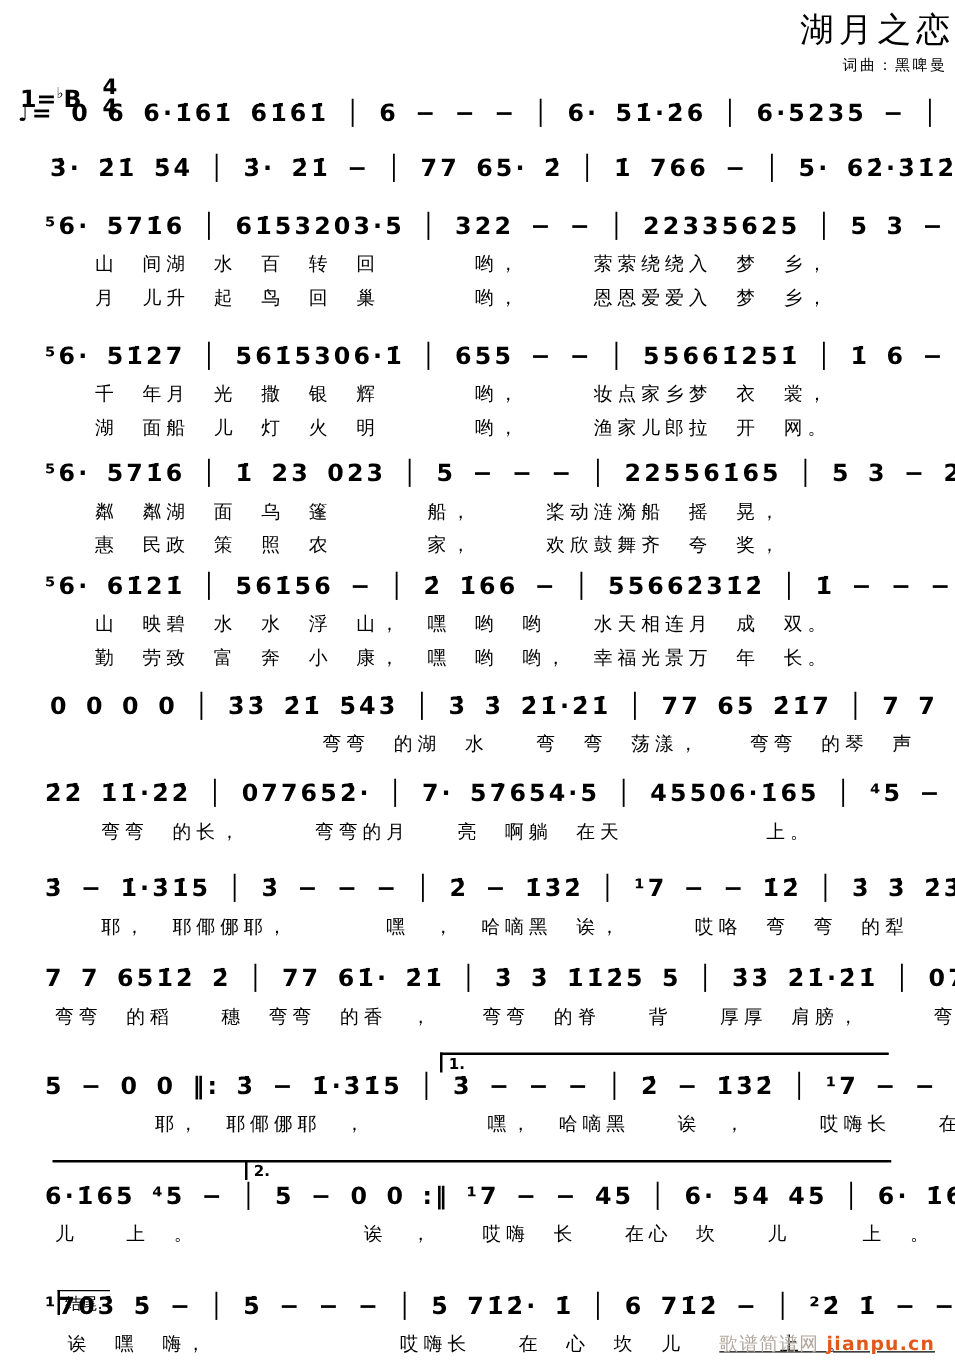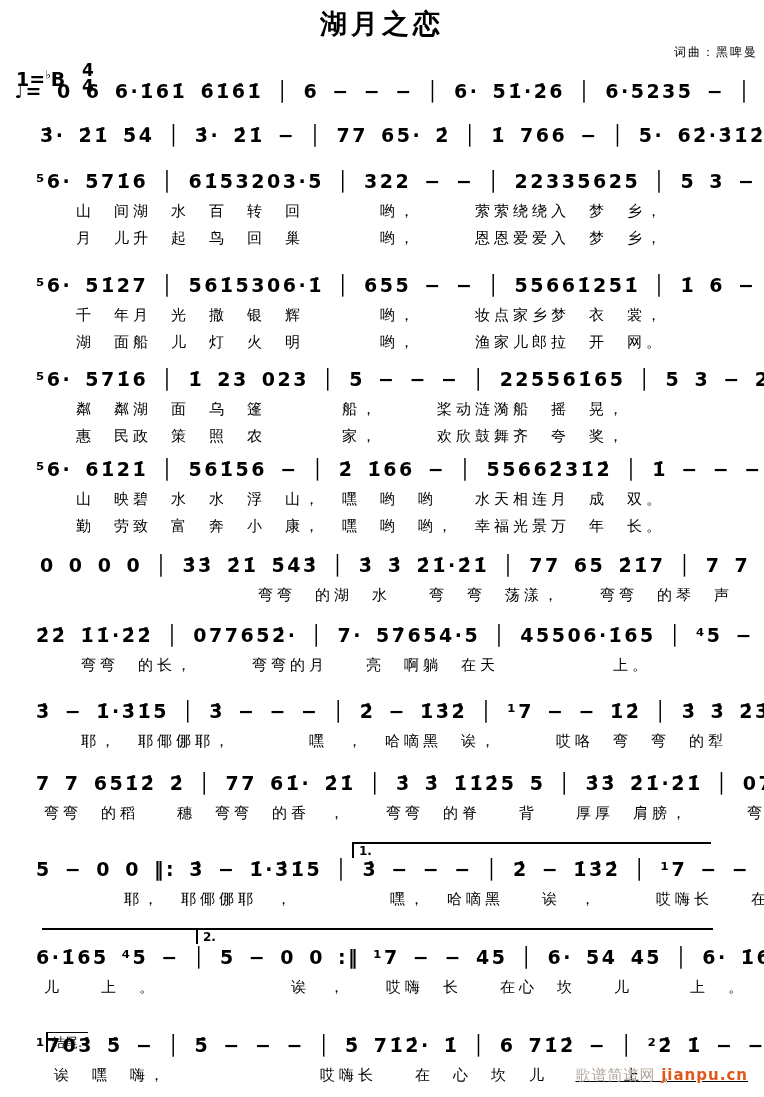--- a/index.html
+++ b/index.html
@@ -2,22 +2,22 @@
 <html><head>
 <meta charset="utf-8">
 <style>
   html,body{margin:0;padding:0;background:#fff;}
   .page{
     position:relative;width:764px;height:1097px;background:#ffffff;
     font-family:"DejaVu Sans","Liberation Sans",sans-serif;color:#000;
     overflow:hidden;
   }
   .title{
-    position:absolute;top:6px;left:0;width:100%;text-align:center;
-    font-size:27px;font-weight:bold;letter-spacing:4px;
+    position:absolute;top:6px;left:0;width:100%;text-align:right;
+    font-size:27px;font-weight:normal;letter-spacing:4px;
     font-family:"DejaVu Sans",sans-serif;
   }
   .keysig{
     position:absolute;top:44px;left:16px;font-size:19px;font-weight:bold;
     white-space:nowrap;
     margin-top:20px;
   }
   .keysig .flat{font-size:12px;position:relative;top:-7px;}
   .meter{
     display:inline-block;vertical-align:middle;text-align:center;

